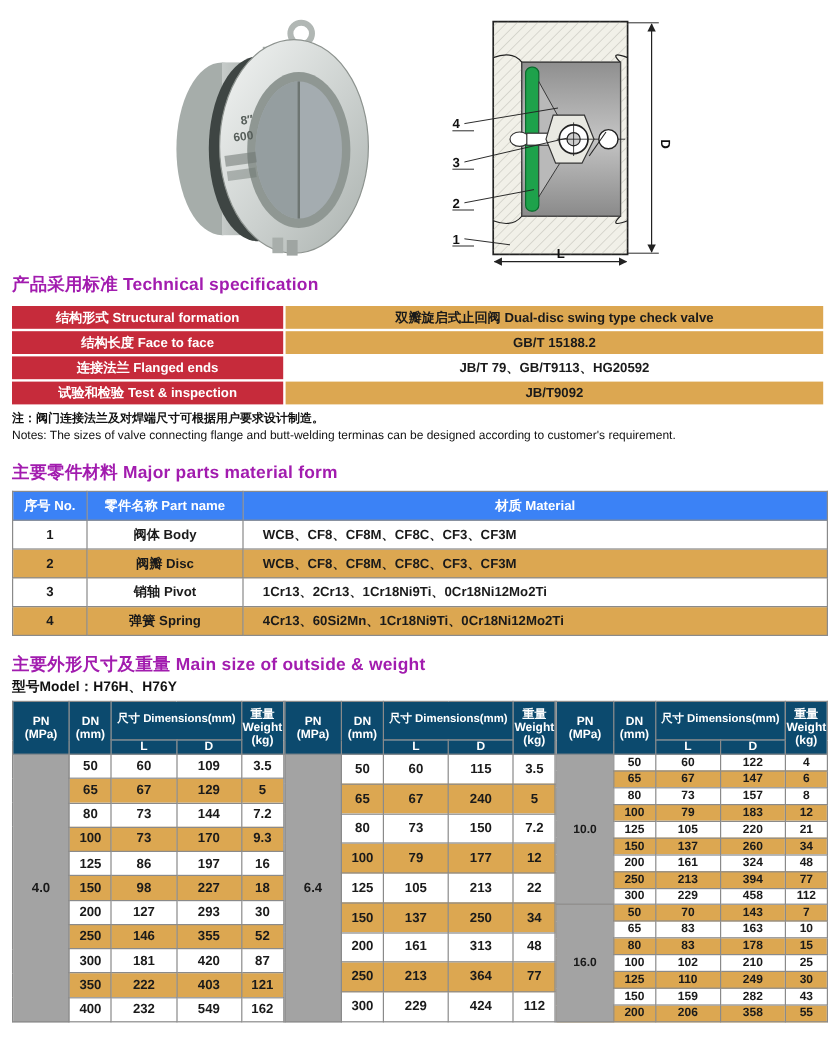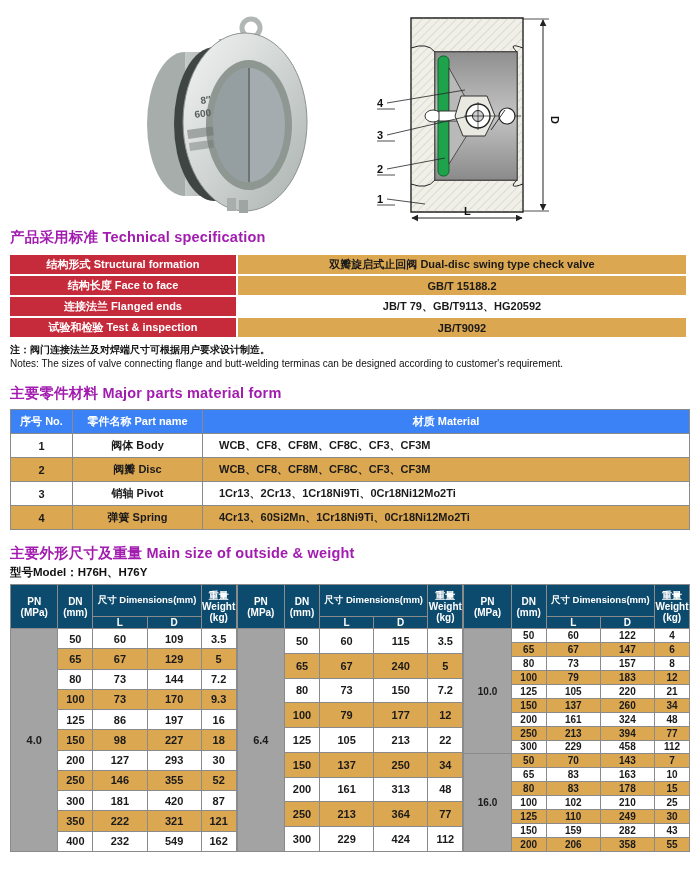--- a/index.html
+++ b/index.html
@@ -292,21 +292,21 @@
           </tr>
           <tr class="bg-white">
             <td>300</td>
             <td>181</td>
             <td>420</td>
             <td>87</td>
           </tr>
           <tr class="bg-tan">
             <td>350</td>
             <td>222</td>
-            <td>321</td>
+            <td>403</td>
             <td>121</td>
           </tr>
           <tr class="bg-white">
             <td>400</td>
             <td>232</td>
             <td>549</td>
             <td>162</td>
           </tr>
         </tbody>
       </table>

